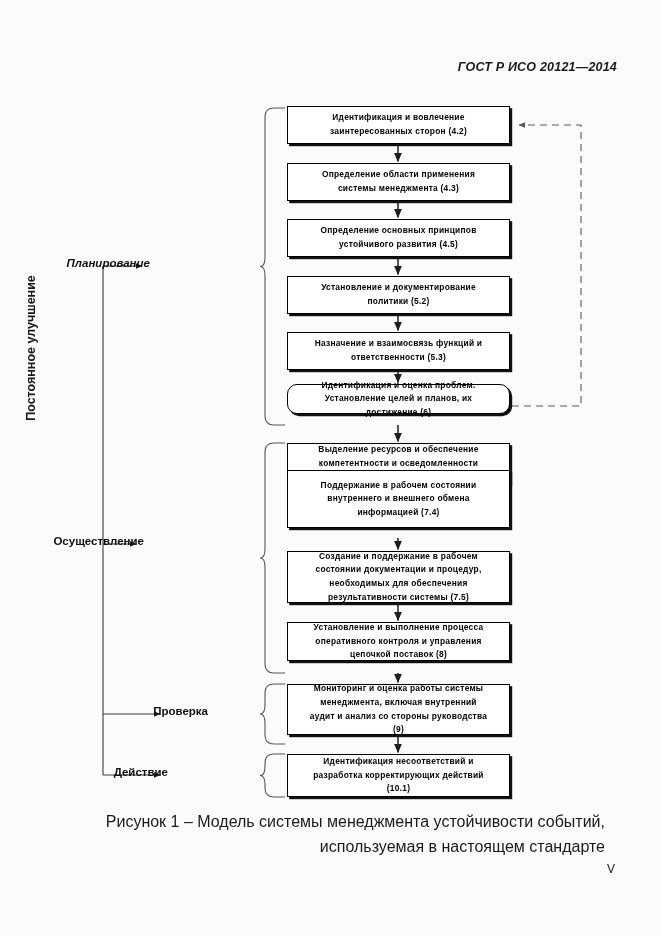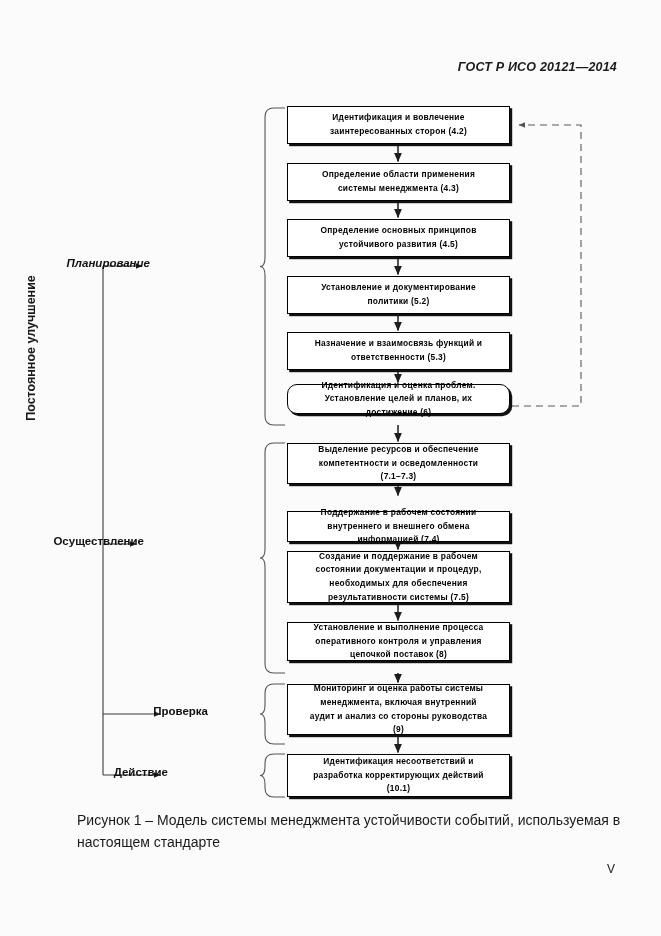--- a/index.html
+++ b/index.html
@@ -87,25 +87,25 @@
     font-size: 8.4px;
     font-weight: bold;
     line-height: 1.62;
     letter-spacing: 0.25px;
     color: #000;
   }
 
   
   .caption {
     position: absolute;
-    left: 77px;
+    left: 60px;
     top: 810px;
     width: 545px;
-    text-align: left;
-    font-size: 14px;
+    text-align: right;
+    font-size: 16px;
     line-height: 1.55;
     color: #1a1a1a;
   }
 
   
   .folio {
     position: absolute;
     right: 46px;
     top: 862px;
     font-size: 12px;
@@ -176,21 +176,21 @@
       </div>
       <div class="pbox" style="top: 332px; height: 38px;">
         <span>Назначение и взаимосвязь функций и<br>ответственности (5.3)</span>
       </div>
       <div class="pbox" style="top: 384px; height: 30px; border-radius: 10px;">
         <span>Идентификация и оценка проблем.<br>Установление целей и планов, их<br>достижение (6)</span>
       </div>
       <div class="pbox" style="top: 443px; height: 41px;">
         <span>Выделение ресурсов и обеспечение<br>компетентности и осведомленности<br>(7.1–7.3)</span>
       </div>
-      <div class="pbox" style="top: 511px; height: 31px;">
+      <div class="pbox" style="top: 470px; height: 58px;">
         <span>Поддержание в рабочем состоянии<br>внутреннего и внешнего обмена<br>информацией (7.4)</span>
       </div>
       <div class="pbox" style="top: 551px; height: 52px;">
         <span>Создание и поддержание в рабочем<br>состоянии документации и процедур,<br>необходимых для обеспечения<br>результативности системы (7.5)</span>
       </div>
       <div class="pbox" style="top: 622px; height: 39px;">
         <span>Установление и выполнение процесса<br>оперативного контроля и управления<br>цепочкой поставок (8)</span>
       </div>
       <div class="pbox" style="top: 684px; height: 51px;">
         <span>Мониторинг и оценка работы системы<br>менеджмента, включая внутренний<br>аудит и анализ со стороны руководства<br>(9)</span>

